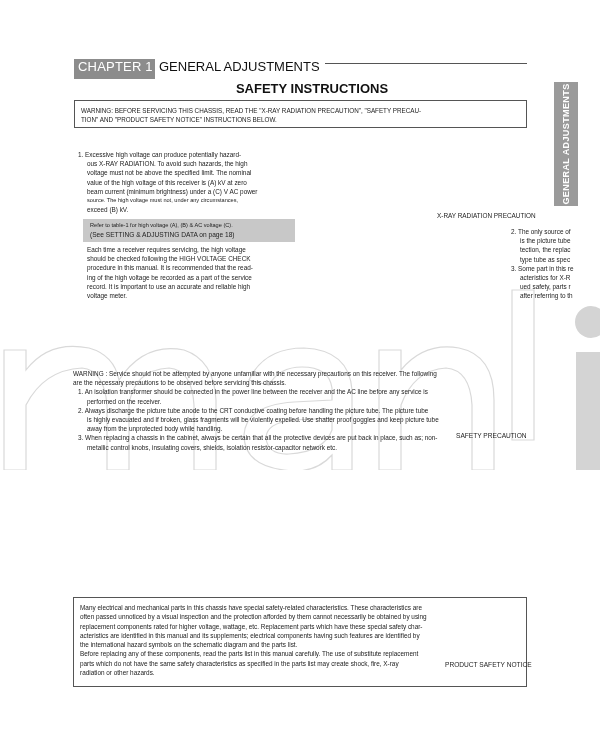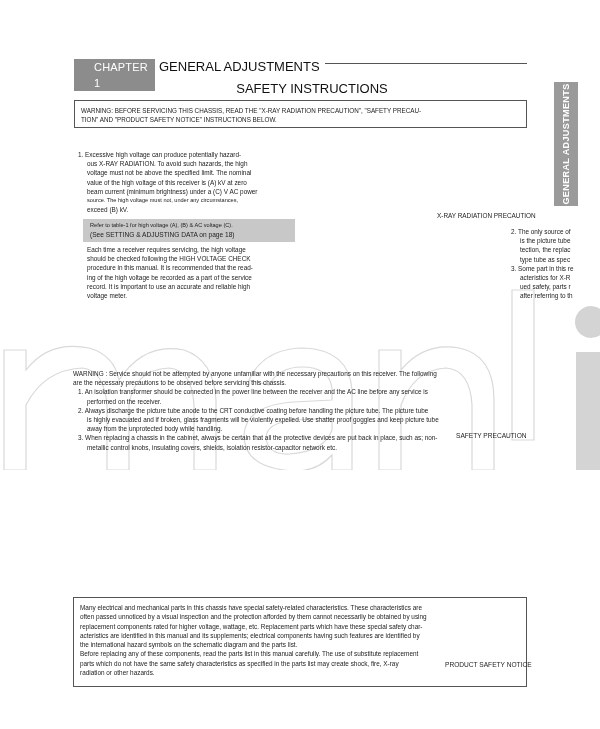--- a/index.html
+++ b/index.html
@@ -6,26 +6,26 @@
     body {
       width: 600px; height: 729px; position: relative; overflow: hidden;
       background: #ffffff; font-family: "Liberation Sans", sans-serif; color: #1a1a1a;
     }
     .abs { position: absolute; }
     .watermark {
       position: absolute; left: -6px; top: 270px; width: 620px; height: 200px;
       pointer-events: none; z-index: 0;
     }
     .chapter-label {
-      left: 74px; top: 59px; width: 81px; height: 32px; background: #8c8c8c; color: #ffffff;
-      font-size: 11px; line-height: 16px; padding-left: 20px; box-sizing: border-box; letter-spacing: 0.2px;
+      left: 74px; top: 59px; width: 81px; height: 20px; background: #8c8c8c; color: #ffffff;
+      font-size: 13px; line-height: 16px; padding-left: 4px; box-sizing: border-box; letter-spacing: 0.2px;
     }
     .chapter-title { left: 159px; top: 59px; font-size: 13px; line-height: 16px; color: #111; }
     .header-rule { left: 325px; top: 63px; width: 202px; height: 1px; background: #555; }
-    .section-title { left: 0; width: 600px; top: 81px; text-align: center; font-size: 13px; color: #111; padding-left: 24px; box-sizing: border-box; }
+    .section-title { left: 0; width: 600px; top: 81px; text-align: center; font-size: 13px; color: #111; padding-left: 24px; box-sizing: border-box; font-weight: bold; }
     .side-tab {
       left: 554px; top: 82px; width: 24px; height: 124px; background: #9a9a9a;
     }
     .side-tab span {
       position: absolute; left: 50%; top: 50%; transform: translate(-50%, -50%) rotate(-90deg);
       white-space: nowrap; color: #ffffff; font-size: 9px; font-weight: bold; letter-spacing: 0.4px;
     }
     .warn-box {
       left: 74px; top: 100px; width: 453px; height: 28px; border: 1px solid #555; box-sizing: border-box;
       font-size: 6.3px; line-height: 9px; padding: 5px 0 0 6px; color: #222;

